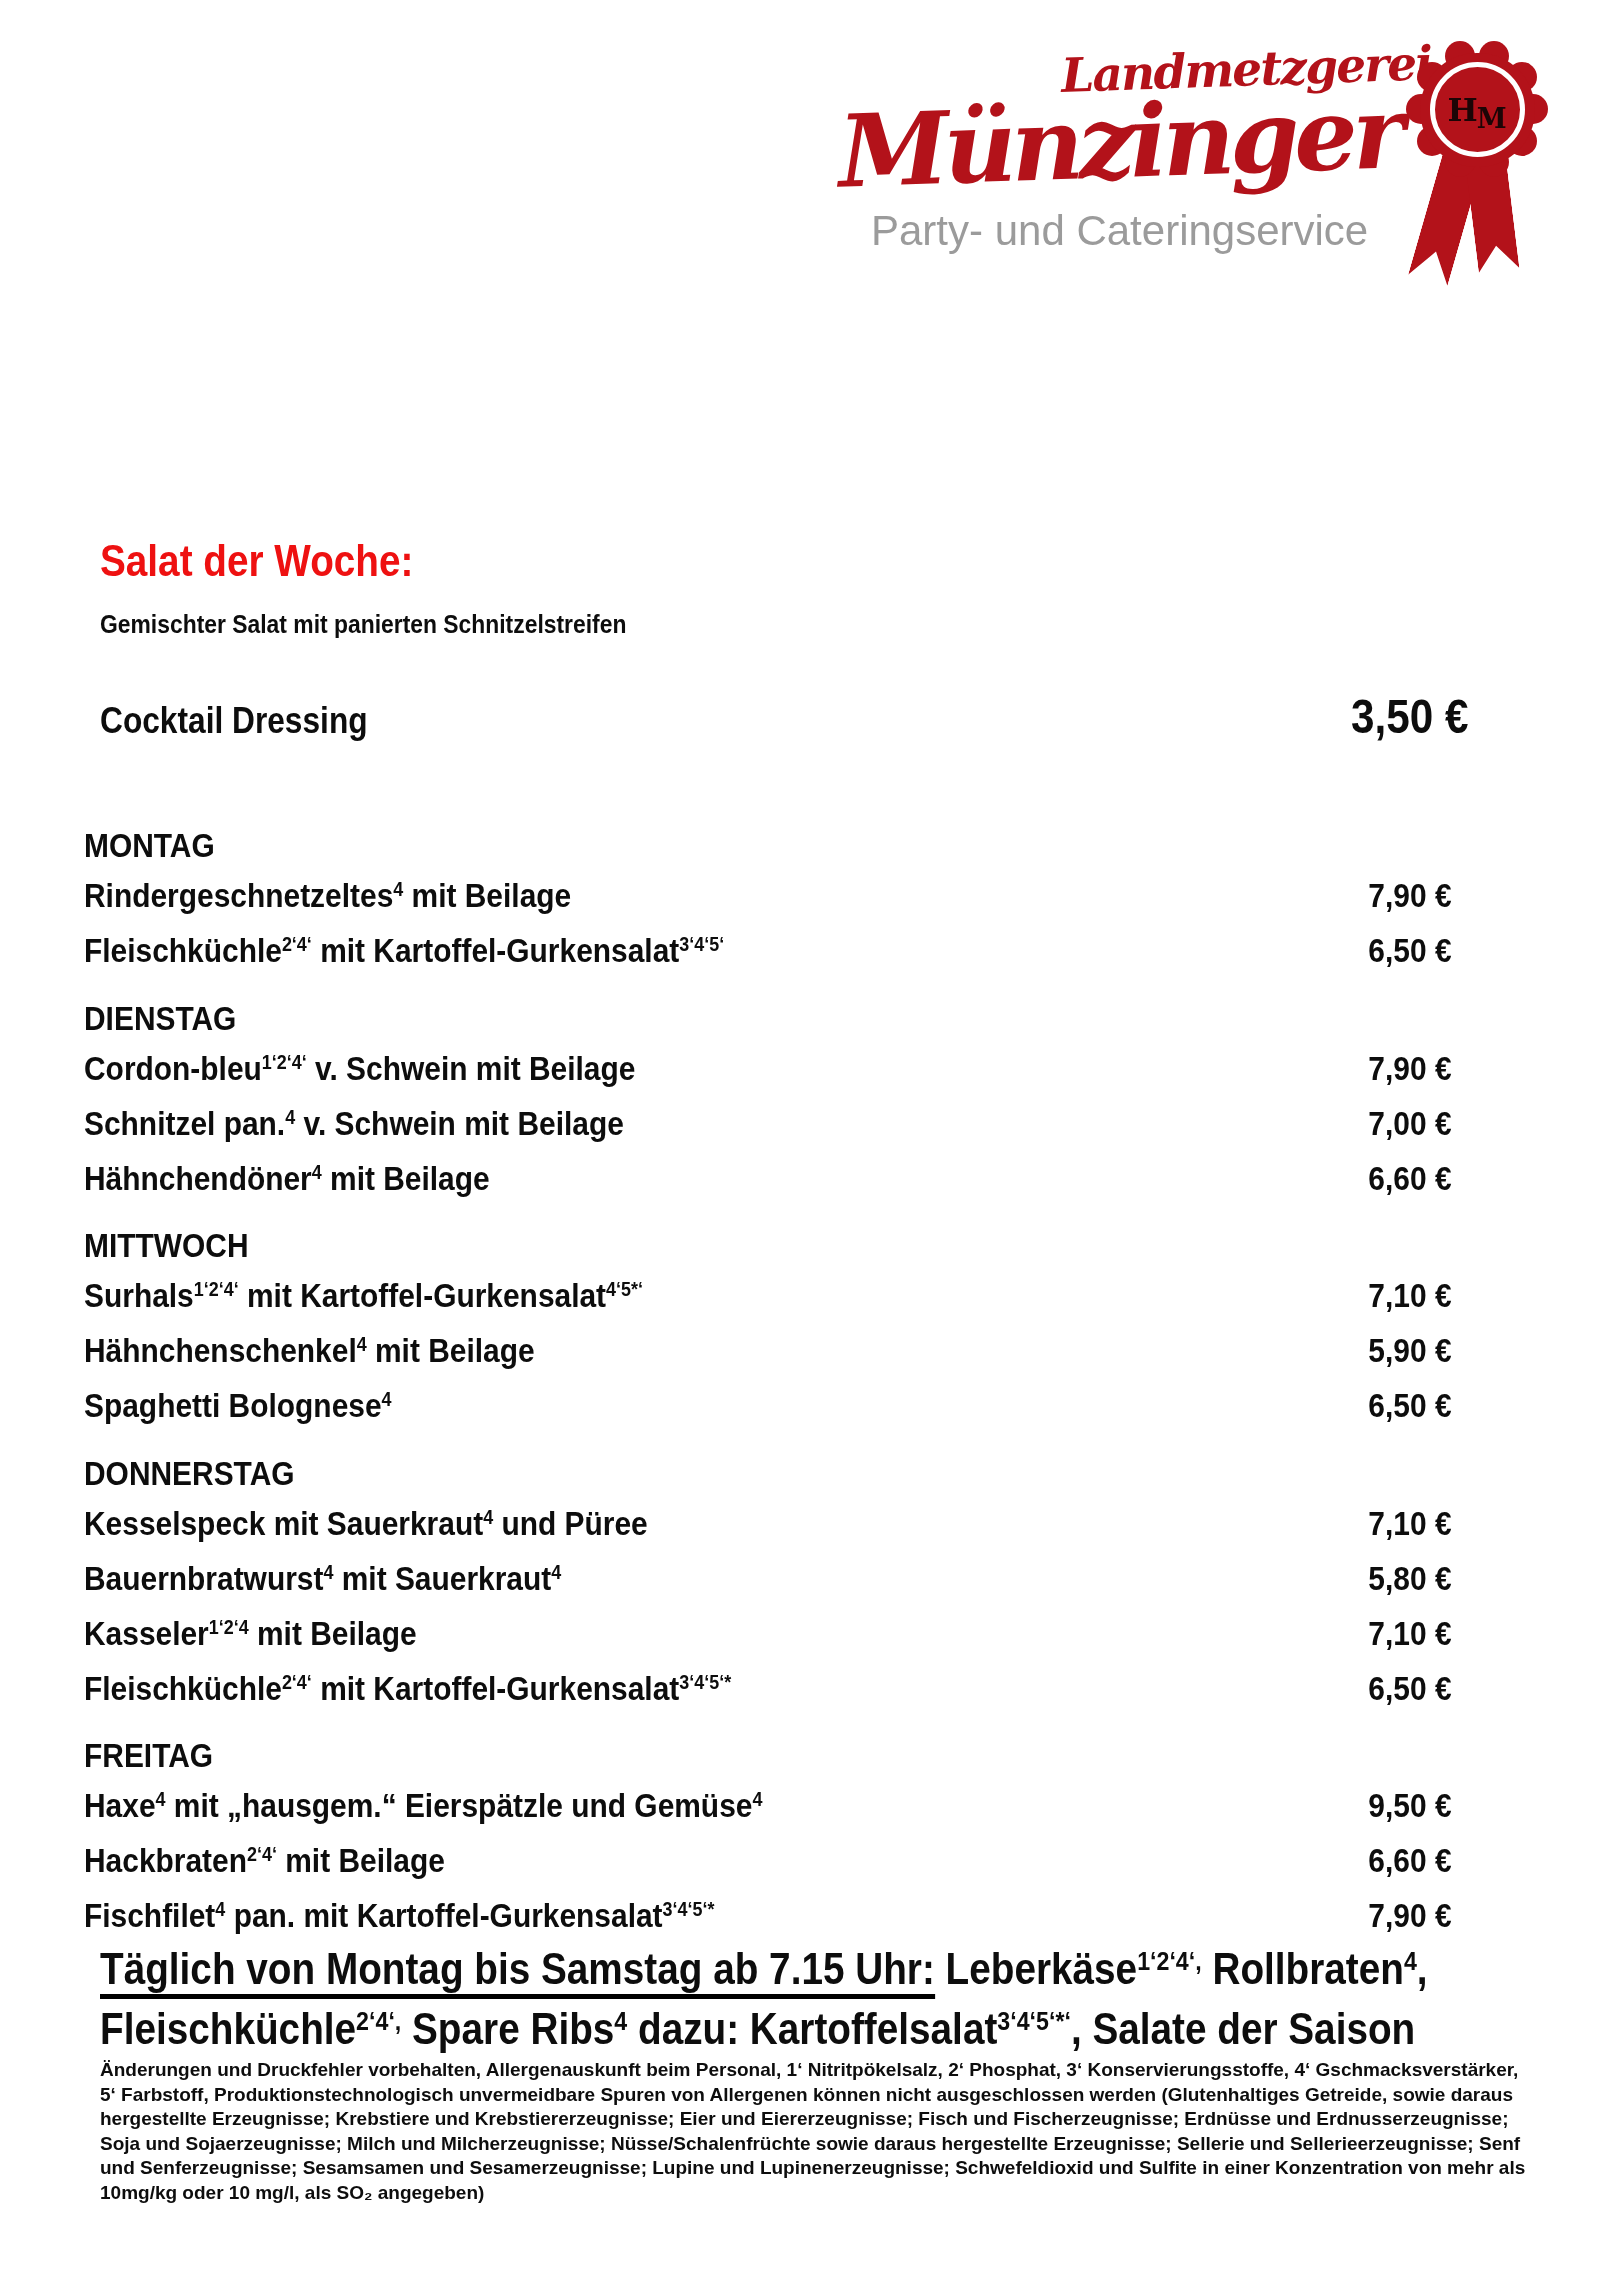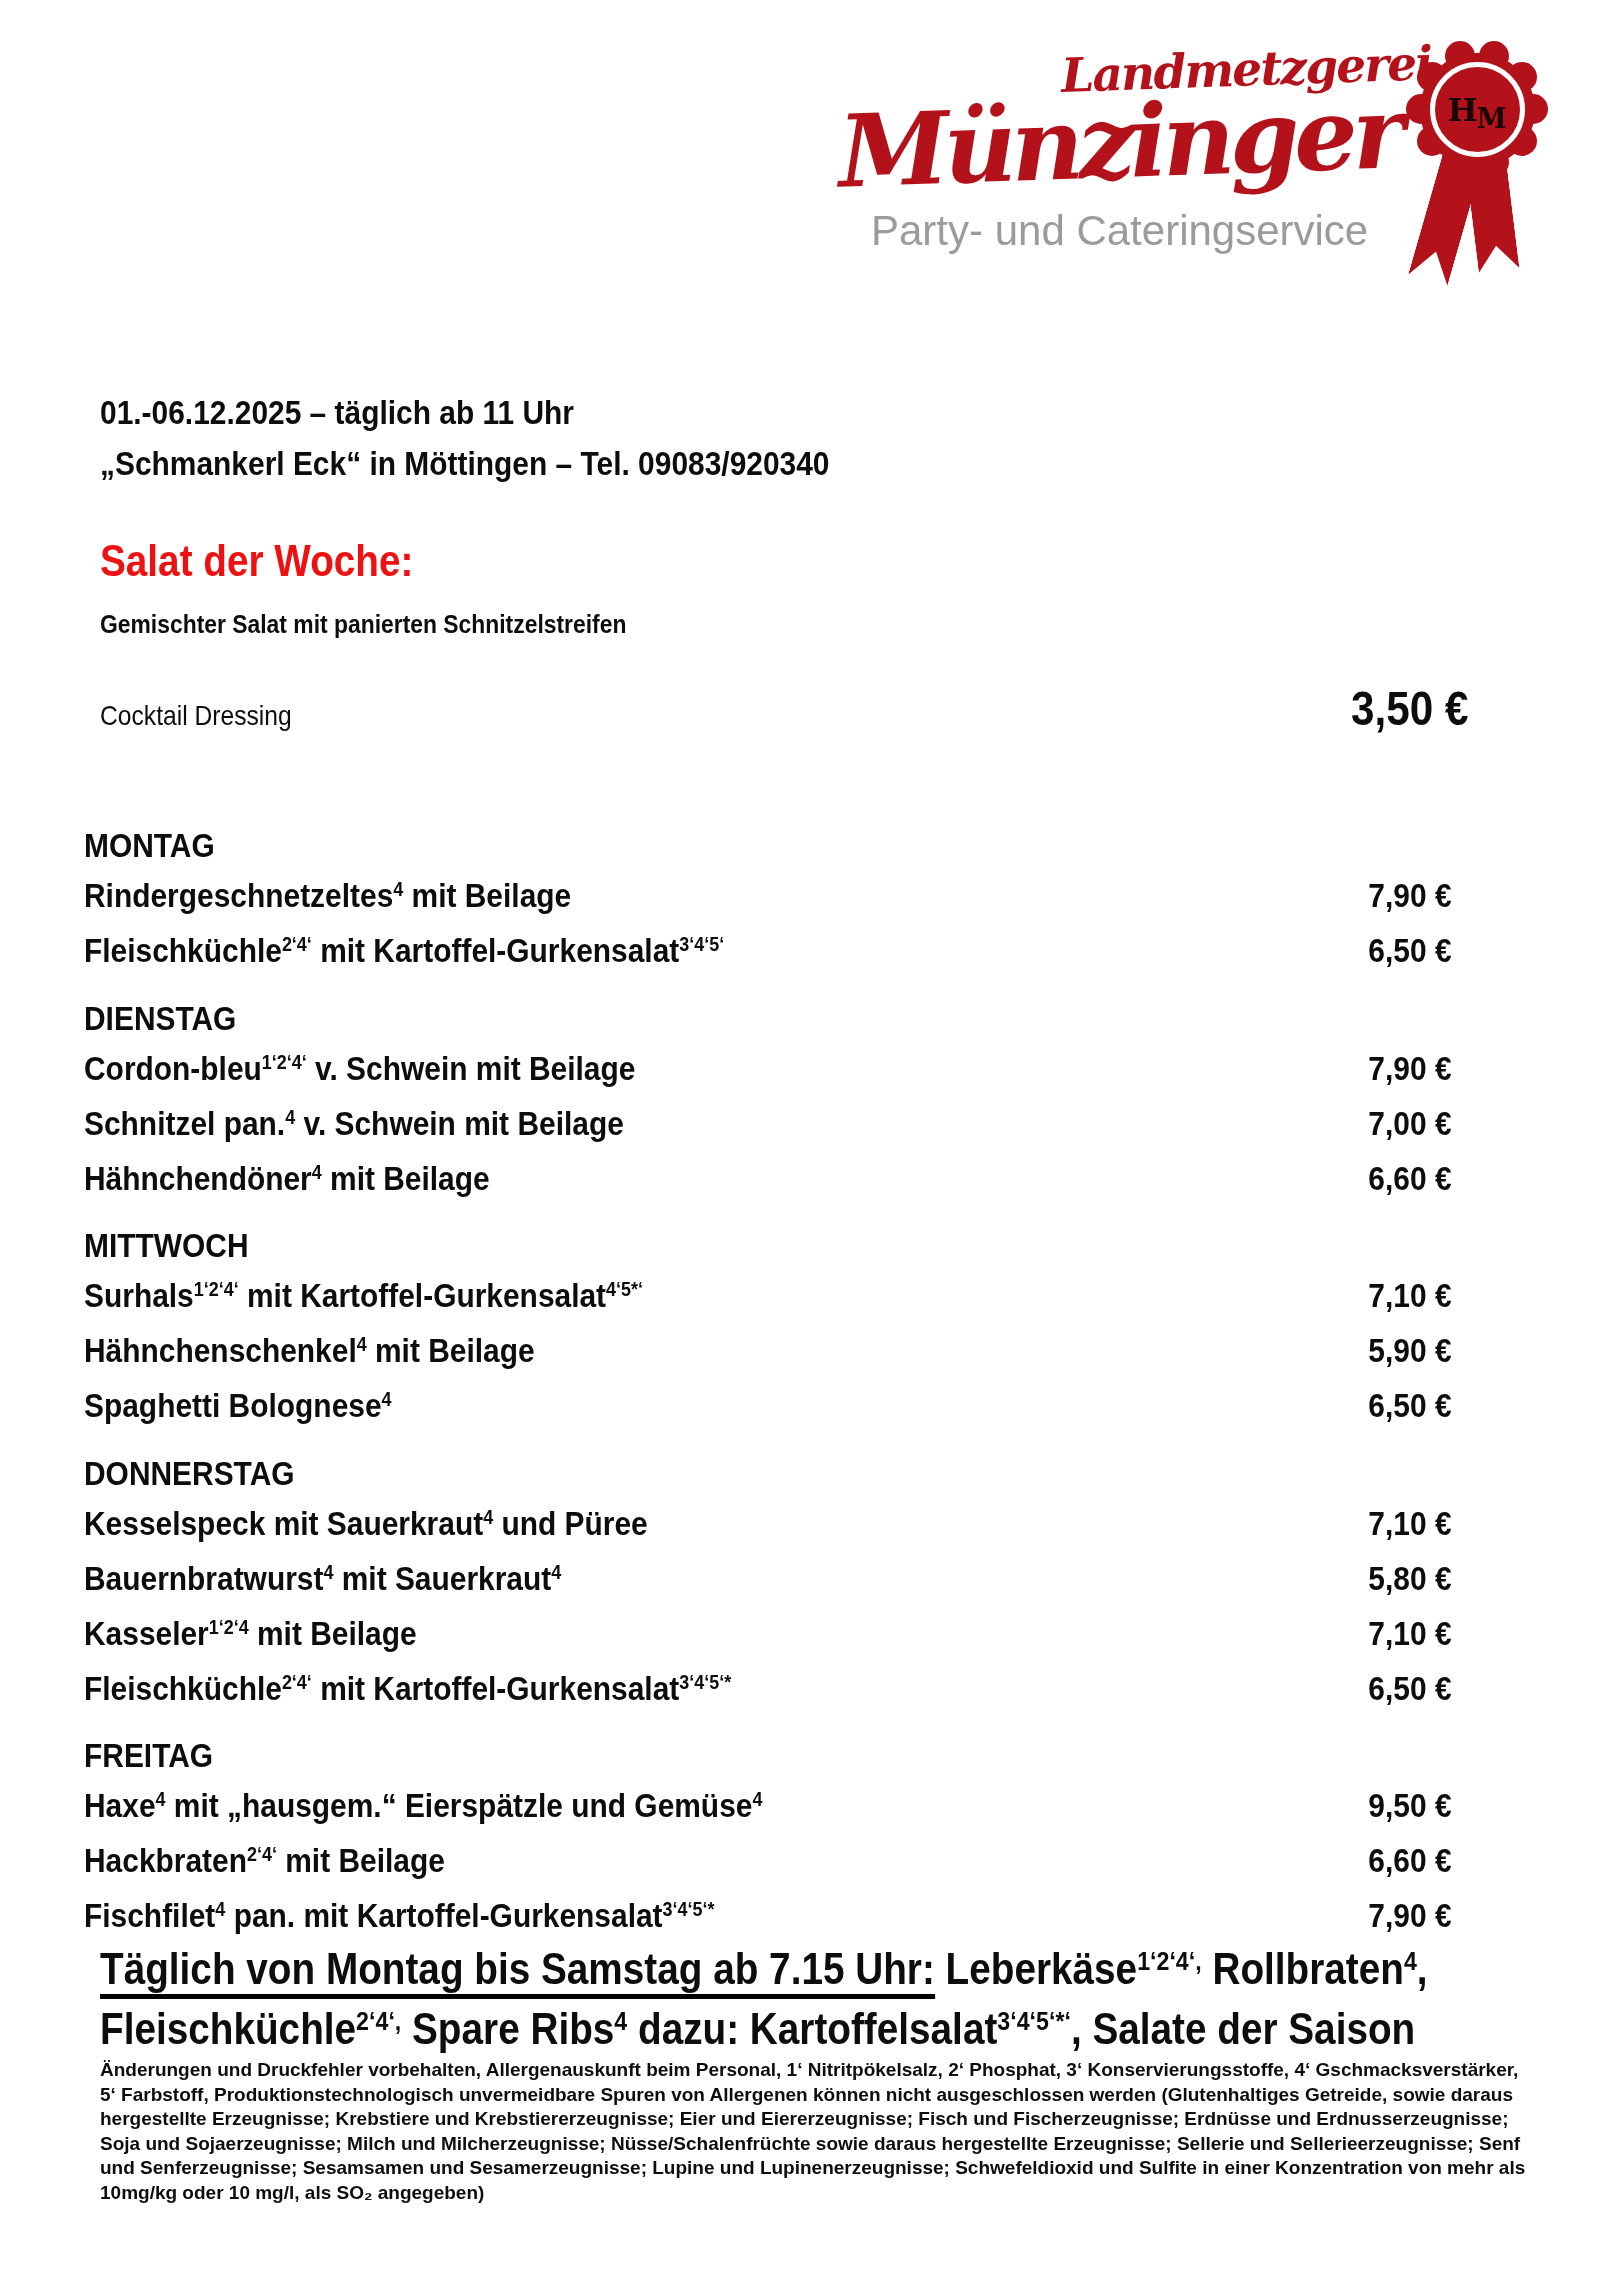--- a/index.html
+++ b/index.html
@@ -51,21 +51,21 @@
   .title{position:absolute;left:115px;top:269px;font-size:66px;font-weight:normal;letter-spacing:0;}
   .info{position:absolute;left:100px;top:387px;font-size:34px;font-weight:bold;line-height:51px;white-space:nowrap;}
   
   .cx{display:inline-block;transform:scaleX(.88);transform-origin:0 50%;white-space:nowrap;}
   .cxr{display:inline-block;transform:scaleX(.88);transform-origin:100% 50%;white-space:nowrap;}
   
   .salad{position:absolute;left:100px;top:536px;width:1368px;}
   .salad-head{font-size:44px;font-weight:bold;color:var(--accent-red);margin:0 0 23px 0;}
   .salad-item{font-size:26px;font-weight:bold;margin:0 0 25px 0;}
   .salad-row{display:flex;justify-content:space-between;align-items:baseline;}
-  .salad-dressing{font-size:28px;font-weight:normal;margin-top:35px;}
+  .salad-dressing{font-size:36px;font-weight:bold;margin-top:35px;}
   .salad-price{font-size:48px;font-weight:bold;}
   
   .menu{position:absolute;left:84px;top:820px;width:1368px;}
   .day{margin-bottom:12.5px;}
   .day-name{font-size:34px;font-weight:bold;line-height:50px;}
   .row{display:flex;justify-content:space-between;align-items:baseline;line-height:50px;}
   .item{font-size:34px;font-weight:bold;}
   .price{font-size:34px;font-weight:bold;}
   .sup{font-size:60%;position:relative;top:-0.52em;letter-spacing:0;}
   
@@ -91,24 +91,20 @@
       <div class="scallops"></div>
       <div class="rosette-disc"></div>
       <div class="rosette-inner">
         <span class="init-h">H</span>
         <span class="init-m">M</span>
       </div>
     </div>
   </div>
 
 
-  <div class="info">
-    <div><span class="cx">01.-06.12.2025 – täglich ab 11 Uhr</span></div>
-    <div><span class="cx">„Schmankerl Eck“ in Möttingen – Tel. 09083/920340</span></div>
-  </div>
 
   <div class="salad">
     <div class="salad-head"><span class="cx">Salat der Woche:</span></div>
     <div class="salad-item"><span class="cx">Gemischter Salat mit panierten Schnitzelstreifen</span></div>
     <div class="salad-row">
       <span class="salad-dressing"><span class="cx">Cocktail Dressing</span></span>
       <span class="salad-price"><span class="cxr">3,50 €</span></span>
     </div>
   </div>
 

